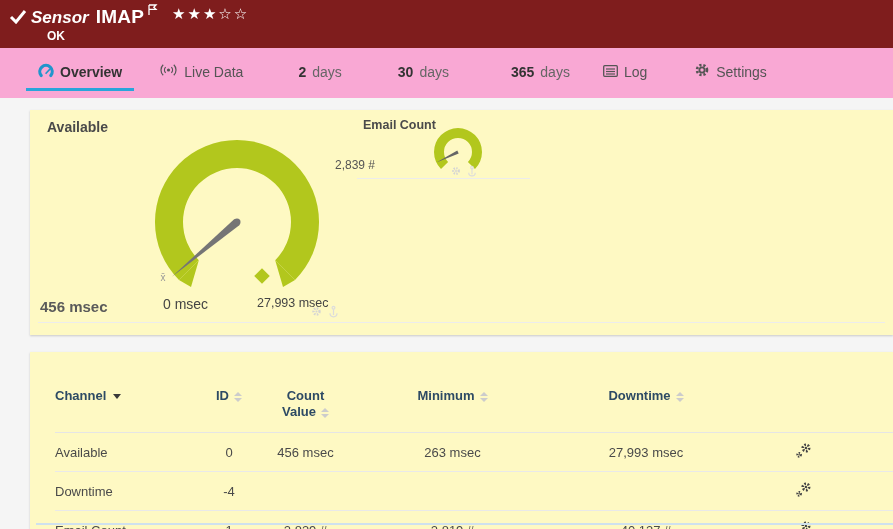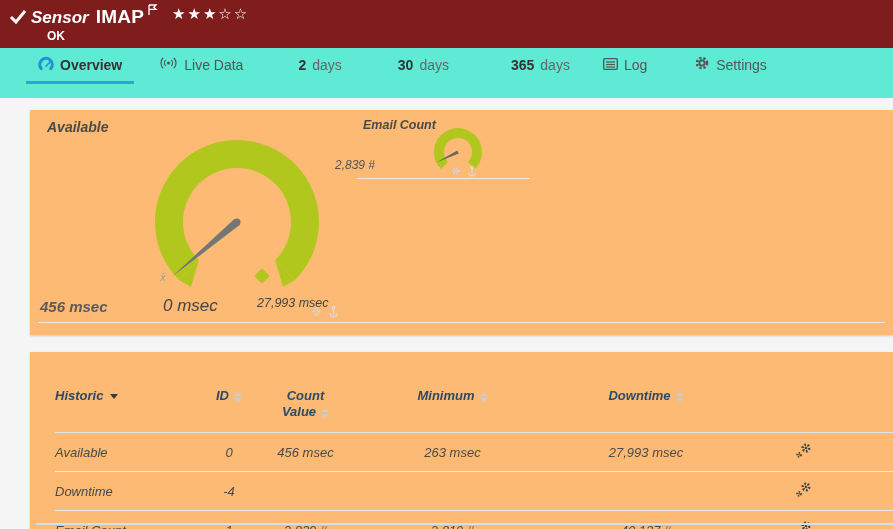--- a/index.html
+++ b/index.html
@@ -11,42 +11,42 @@
   .topbar .check { position:absolute; left:9px; top:9px; }
   .title-line { position:absolute; left:31px; top:6px; white-space:nowrap; }
   .sensor-type { font-style:italic; font-weight:600; font-size:17px; }
   .sensor-name { font-weight:800; font-size:19px; margin-left:7px; letter-spacing:.3px; }
   .flag-sup { position:relative; top:-7px; margin-left:3px; }
   .stars { position:absolute; left:172px; top:5px; font-size:15px; letter-spacing:2px;
            font-family:"DejaVu Sans", sans-serif; cursor:pointer; }
   .status-ok { position:absolute; left:47px; top:29px; font-size:12px; font-weight:bold; }
 
   
-  .tabbar { height:50px; background:#5eead4; display:flex; align-items:flex-start; padding-left:26px; }
+  .tabbar { height:50px; background:#f9a8d4; display:flex; align-items:center; padding-left:26px; }
   .tab { height:36px; display:flex; align-items:center; gap:6px; font-size:14px; color:#555;
          border-bottom:3px solid transparent; cursor:pointer; white-space:nowrap; }
   .tab.active { border-bottom-color:#2aa5da; color:#333; font-weight:bold; padding:0 12px; }
   .tab b { color:#333; font-weight:bold; }
   .tab .unit { color:#666; }
   .tab:nth-child(2) { margin-left:25px; }
   .tab:nth-child(3) { margin-left:55px; }
   .tab:nth-child(4) { margin-left:56px; }
   .tab:nth-child(5) { margin-left:62px; }
   .tab:nth-child(6) { margin-left:33px; }
   .tab:nth-child(7) { margin-left:47px; }
   .tab:nth-child(8) { margin-left:54px; }
 
   
   .content { padding:12px 0 0 30px; }
-  .panel { width:863px; background:#fdba74; box-shadow:0 1px 2px rgba(0,0,0,.18); position:relative;font-style:italic; }
+  .panel { width:863px; background:#fef9c3; box-shadow:0 1px 2px rgba(0,0,0,.18); position:relative; }
   .panel-gauges { height:225px; }
 
   .g-title { position:absolute; left:17px; top:9px; font-size:14px; font-weight:bold; color:#4a4a4a; }
   .big-gauge { position:absolute; left:107px; top:24px; }
-  .scale-min { position:absolute; left:133px; top:186px; font-size:17px; color:#444; }
+  .scale-min { position:absolute; left:133px; top:186px; font-size:14px; color:#444; }
   .scale-max { position:absolute; left:227px; top:186px; font-size:12.5px; color:#444; }
   .gauge-value { position:absolute; left:10px; top:188px; font-size:15px; font-weight:bold; color:#5a5a5a; }
   .tile-icons-1 { position:absolute; left:280px; top:194px; display:flex; gap:4px; }
   .tile-sep-1 { position:absolute; left:8px; right:8px; top:212px; height:1px; background:#ececec; }
 
   .e-title { position:absolute; left:333px; top:8px; font-size:12.5px; font-weight:bold; color:#4a4a4a; }
   .small-gauge { position:absolute; left:400px; top:16px; }
   .email-value { position:absolute; left:270px; width:75px; top:48px; text-align:right;
                  font-size:12px; color:#555; }
   .tile-icons-2 { position:absolute; left:420px; top:53px; display:flex; gap:4px; }
@@ -200,21 +200,21 @@
         <col style="width:145px">
           <col style="width:58px">
           <col style="width:95px">
         <col style="width:199px">
           <col style="width:188px">
           <col style="width:80px">
           <col style="width:80px">
       </colgroup>
       <thead>
         <tr>
-          <th><span>Historic</span><span class="caret"></span></th>
+          <th><span>Channel</span><span class="caret"></span></th>
           <th class="col-right"><span>ID</span><span class="sort"><i class="up"></i><i class="dn"></i></span></th>
           <th class="col-right">
             <div>Count</div>
             <div><span>Value</span><span class="sort"><i class="up"></i><i class="dn"></i></span></div>
           </th>
           <th class="col-right"><span>Minimum</span><span class="sort"><i class="up"></i><i class="dn"></i></span></th>
           <th class="col-right"><span>Downtime</span><span class="sort"><i class="up"></i><i class="dn"></i></span></th>
           <th></th>
           <th></th>
         </tr>

